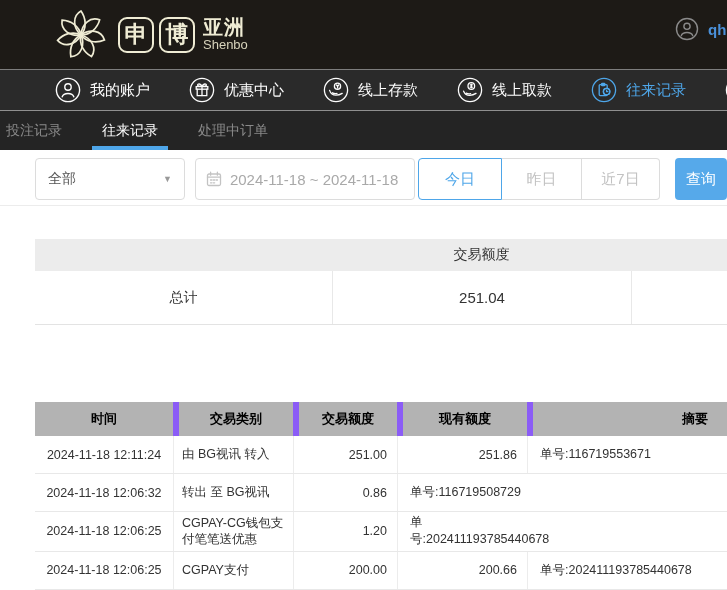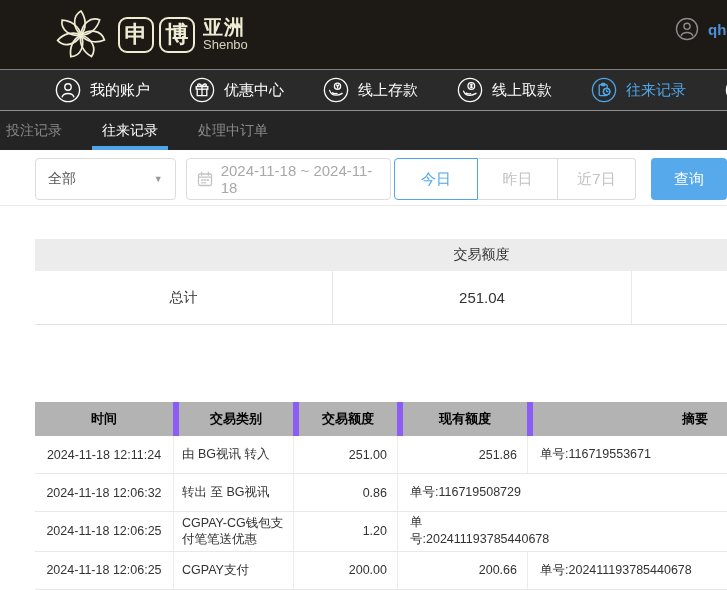--- a/index.html
+++ b/index.html
@@ -49,21 +49,21 @@
     display:flex; align-items:center; padding:0 10px; gap:8px; margin-left:10px;
     color:#a9a9a9; font-size:15px; cursor:pointer; }
   .cal-icon { color:#c3c3c3; display:flex; }
   .btn-group { display:flex; margin-left:3px;justify-content:center; }
   .qbtn { height:42px; border:1px solid #dcdcdc; background:#fff; color:#c2c2c2;
     font-size:15px; cursor:pointer; font-family:inherit; }
   .qbtn.b1 { width:84px; border-radius:4px 0 0 4px; }
   .qbtn.b2 { width:80px; border-left:none; }
   .qbtn.b3 { width:78px; border-left:none; border-radius:0 4px 4px 0; }
   .qbtn.active { border:1px solid #4ea6e9; color:#4ea6e9; position:relative; z-index:2; }
-  .search-btn { height:42px; width:76px; margin-left:15px; background:#56a9ea;
+  .search-btn { height:42px; width:52px; margin-left:15px; background:#56a9ea;
     border:none; border-radius:4px; color:#fff; font-size:15px; cursor:pointer;
     font-family:Liberation Sans, sans-serif; flex:0 0 auto; }
   .thin-divider { border:none; border-top:1px solid #ececec; margin-top:5px; }
 
   
   .summary { margin:33px 0 0 35px; width:895px; }
   .summary-head { display:grid; grid-template-columns:297px 299px 299px;
     height:32px; background:#ececec; align-items:center; }
   .summary-head div { text-align:center; font-size:14px; color:#333; }
   .summary-row { display:grid; grid-template-columns:297px 299px 299px;

